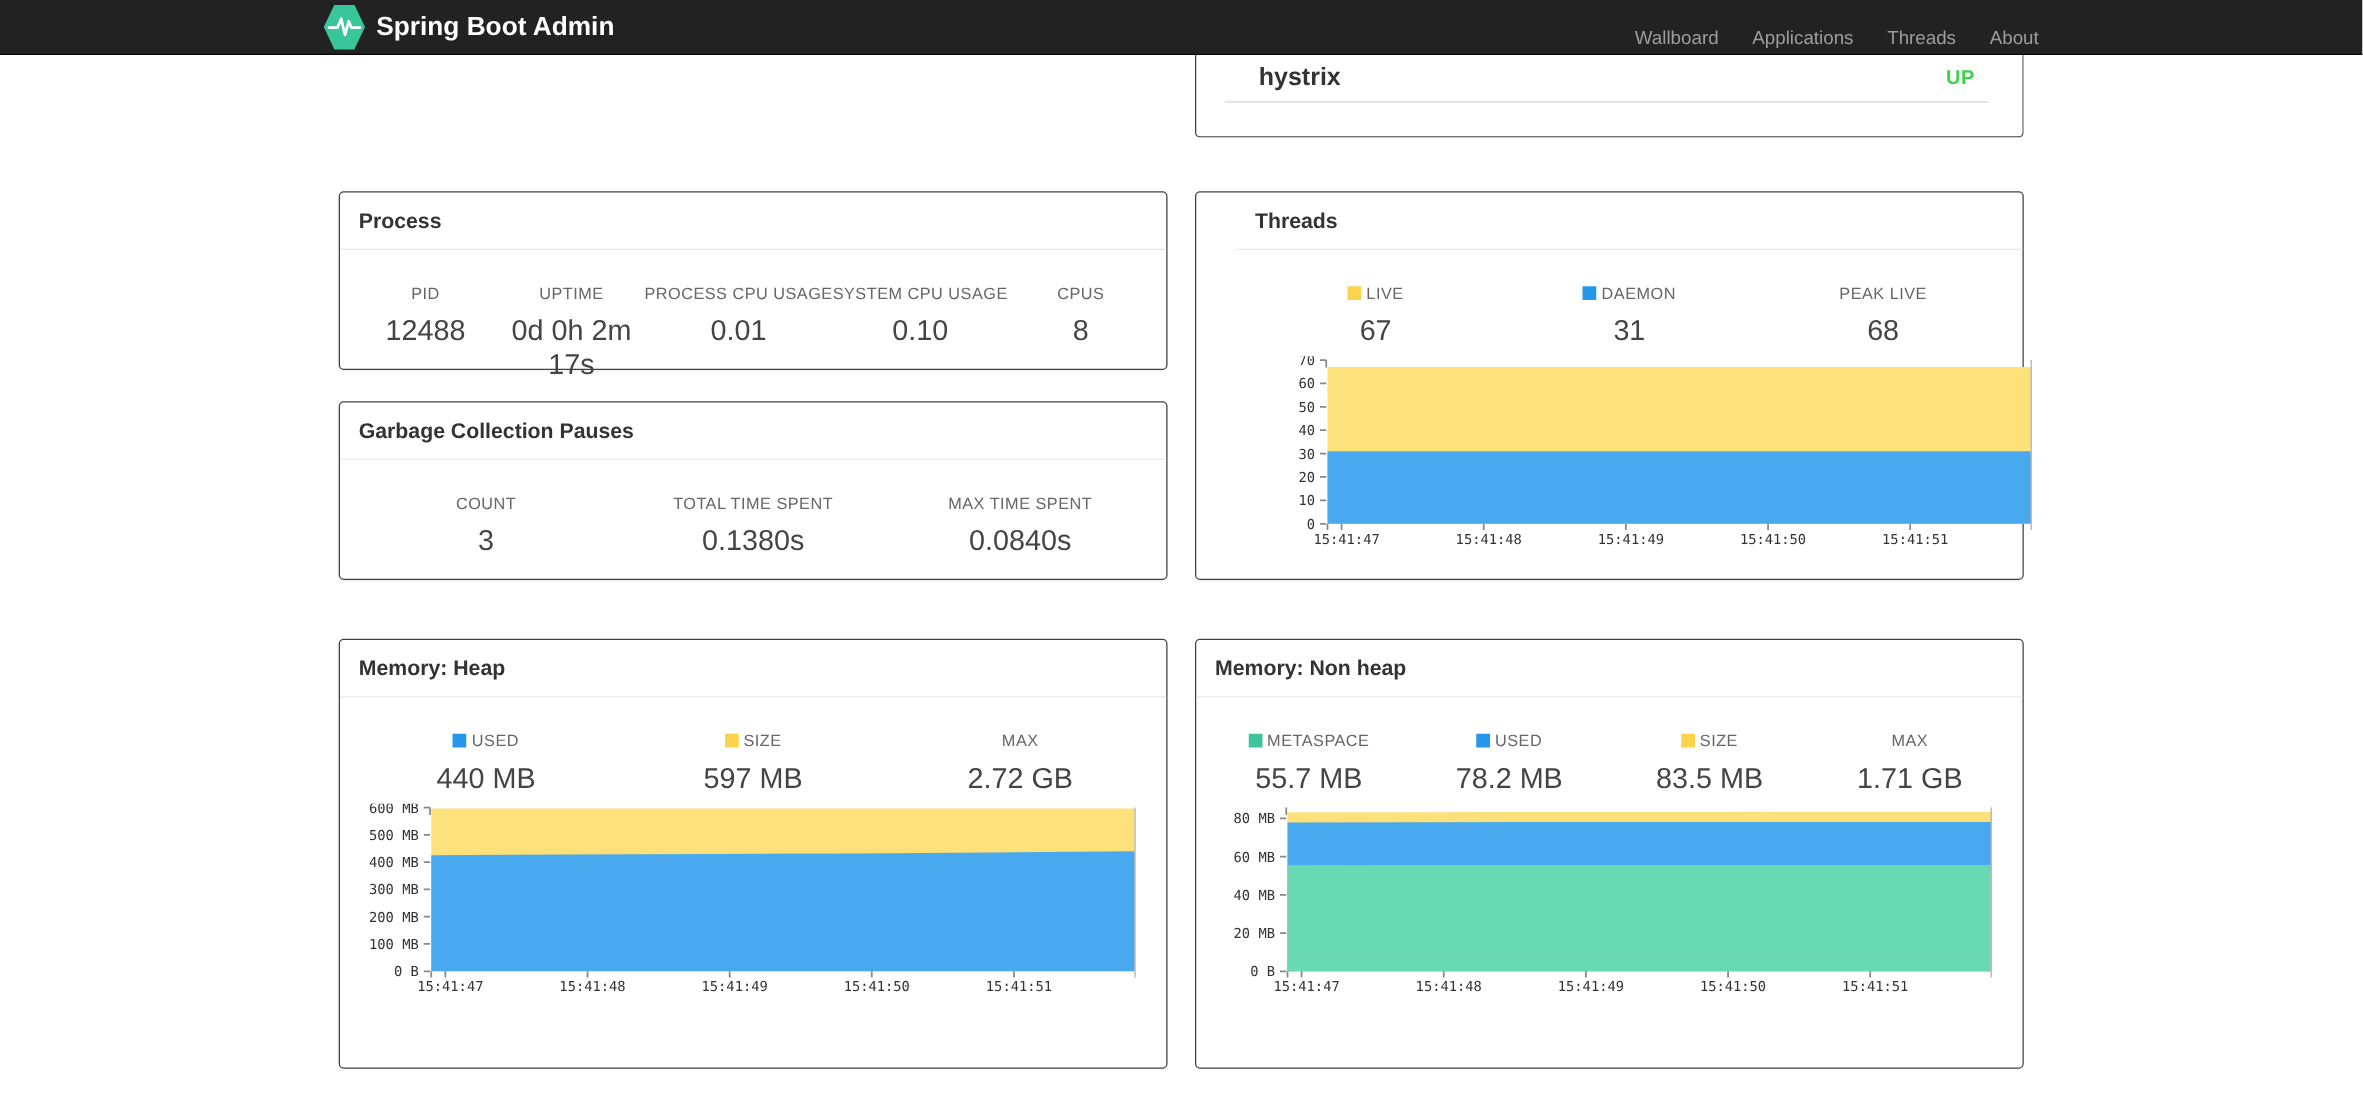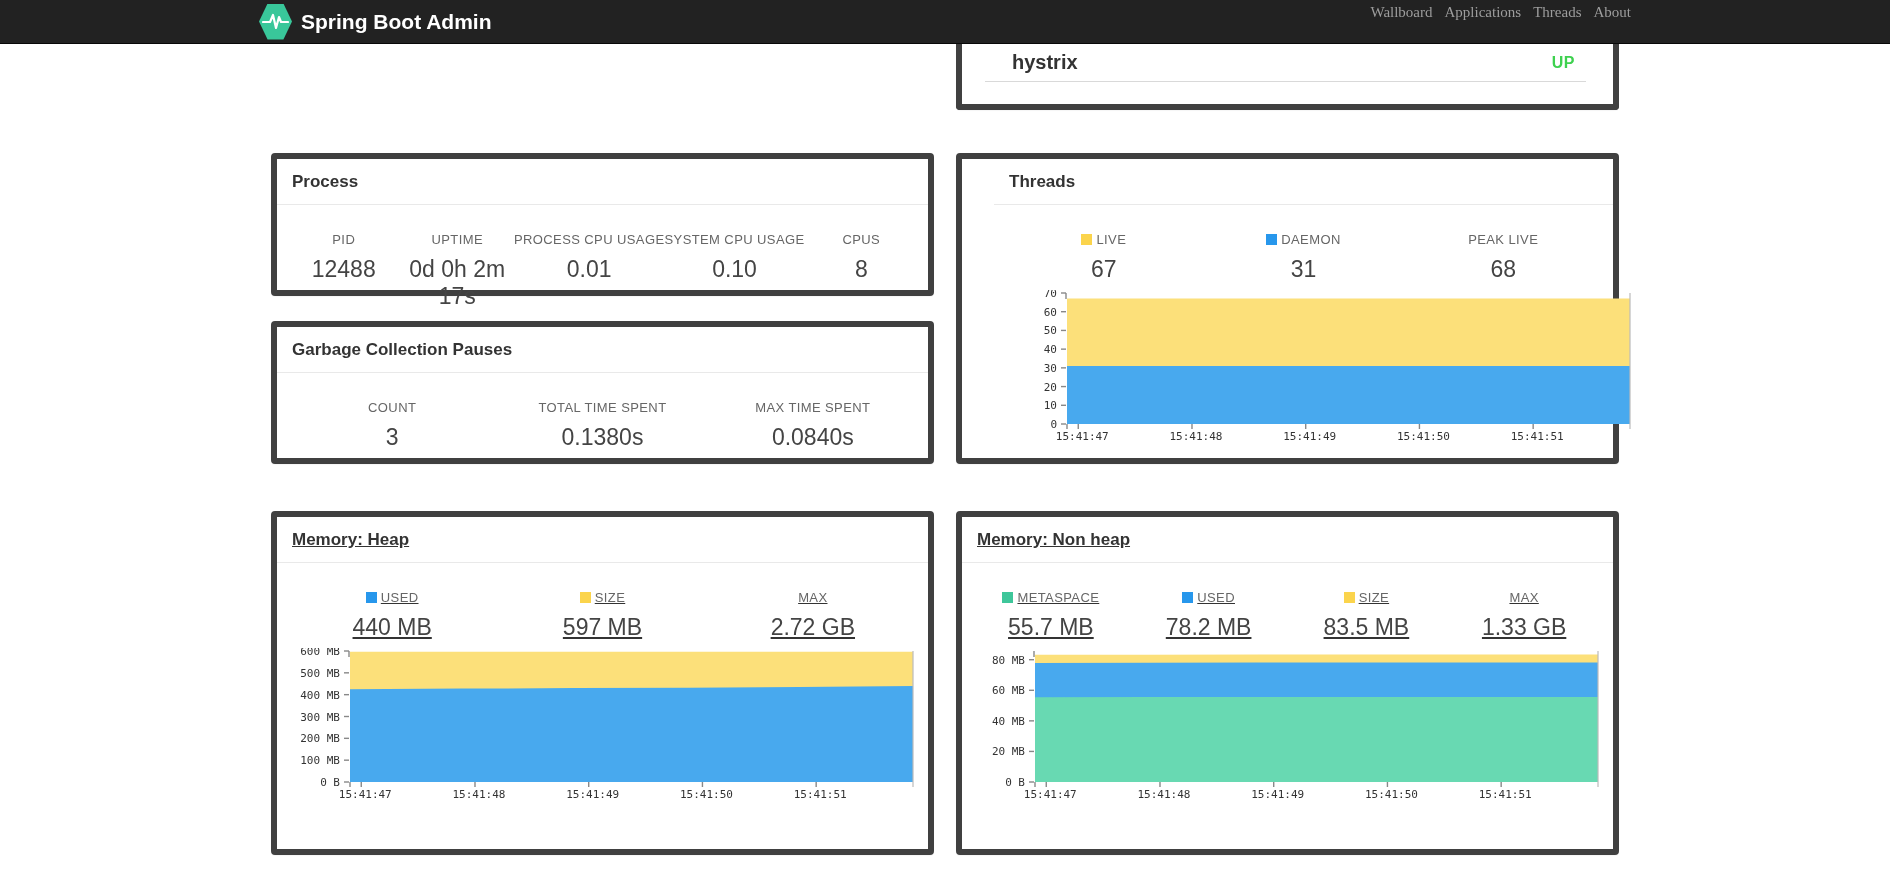--- a/index.html
+++ b/index.html
@@ -41,43 +41,43 @@
     height: 36px;
     clip-path: polygon(0 50%, 26% 0, 74% 0, 100% 50%, 74% 100%, 26% 100%);
     display: flex;
     align-items: center;
     justify-content: center;
     flex: 0 0 auto;
   }
   .nav-links {
     margin-left: auto;
     display: flex;
-    gap: 12px;
+    gap: 27px;
     list-style: none;
-    padding: 0; margin-top: 0; margin-bottom: 0; font-family: Liberation Serif, serif;
+    padding: 0; margin-top: 18px; margin-bottom: 0;
   }
   .nav-link {
     color: #9d9d9d;
     font-size: 15px;
     cursor: pointer;
   }
 
   
   .main {
     width: 1348px;
     margin: 0 auto;
     display: flex;
     gap: 22px;
     align-items: flex-start;
   }
   .col { flex: 1 1 0; min-width: 0; }
 
   .panel {
     background: #fff;
-    border: 6px solid #404040;
+    border: 1px solid #404040;
     border-radius: 4px;
     box-shadow: 0 1px 1px rgba(0,0,0,0.04);
   }
   .panel-heading {
     padding: 13px 15px 12px;
     border-bottom: 1px solid #e9e9e9;
     font-size: 17px;
     font-weight: bold;
     color: #333;
   }
@@ -113,21 +113,21 @@
   .legend-square {
     display: inline-block;
     width: 11px; height: 11px;
     margin-right: 4px;
     vertical-align: -1px;
   }
 
   
   .panel-process, .panel-gc { height: 143px; }
   .panel-threads { height: 311px; }
-  .panel-mem { height: 344px; text-decoration: underline; }
+  .panel-mem { height: 344px; }
 
   .spacer-top { height: 109px; }
   .mt-row2 { margin-top: 43px; padding-left: 32px; }
   .mt-inner { margin-top: 25px; }
   .mt-row3 { margin-top: 47px; }
 
   .chart {
     margin: 7px 15px 0;
     height: 154px;
   }
@@ -334,21 +334,21 @@
         <div class="metric">
           <div class="metric-label"><span class="legend-square" style="background: rgb(39, 151, 236);"></span><span>USED</span></div>
           <div class="metric-value">78.2 MB</div>
         </div>
         <div class="metric">
           <div class="metric-label"><span class="legend-square" style="background: rgb(251, 212, 76);"></span><span>SIZE</span></div>
           <div class="metric-value">83.5 MB</div>
         </div>
         <div class="metric">
           <div class="metric-label"><span>MAX</span></div>
-          <div class="metric-value">1.33 GB</div>
+          <div class="metric-value">1.71 GB</div>
         </div>
       </div>
       <div class="chart" id="chart-memory_nonheap">
           <svg width="631" height="154">
             <path d="M 58 134 L 58.0 6.8 L 170.6 6.7 L 283.2 6.5 L 395.8 6.5 L 508.4 6.4 L 621.0 6.4 L 621 134 Z" fill="#FCE07A" stroke="none"></path>
             <path d="M 58 134 L 58.0 14.9 L 170.6 14.8 L 283.2 14.6 L 395.8 14.6 L 508.4 14.5 L 621.0 14.5 L 621 134 Z" fill="#48A9EE" stroke="none"></path>
             <path d="M 58 134 L 58.0 49.2 L 170.6 49.0 L 283.2 49.0 L 395.8 48.9 L 508.4 48.9 L 621.0 48.9 L 621 134 Z" fill="#68D9B2" stroke="none"></path>
             <line x1="52" y1="134" x2="57" y2="134" stroke="#888" stroke-width="1.4"></line>
             <text x="48" y="138" text-anchor="end" class="tick-label">0 B</text>
             <line x1="52" y1="103.42823803967327" x2="57" y2="103.42823803967327" stroke="#888" stroke-width="1.4"></line>

